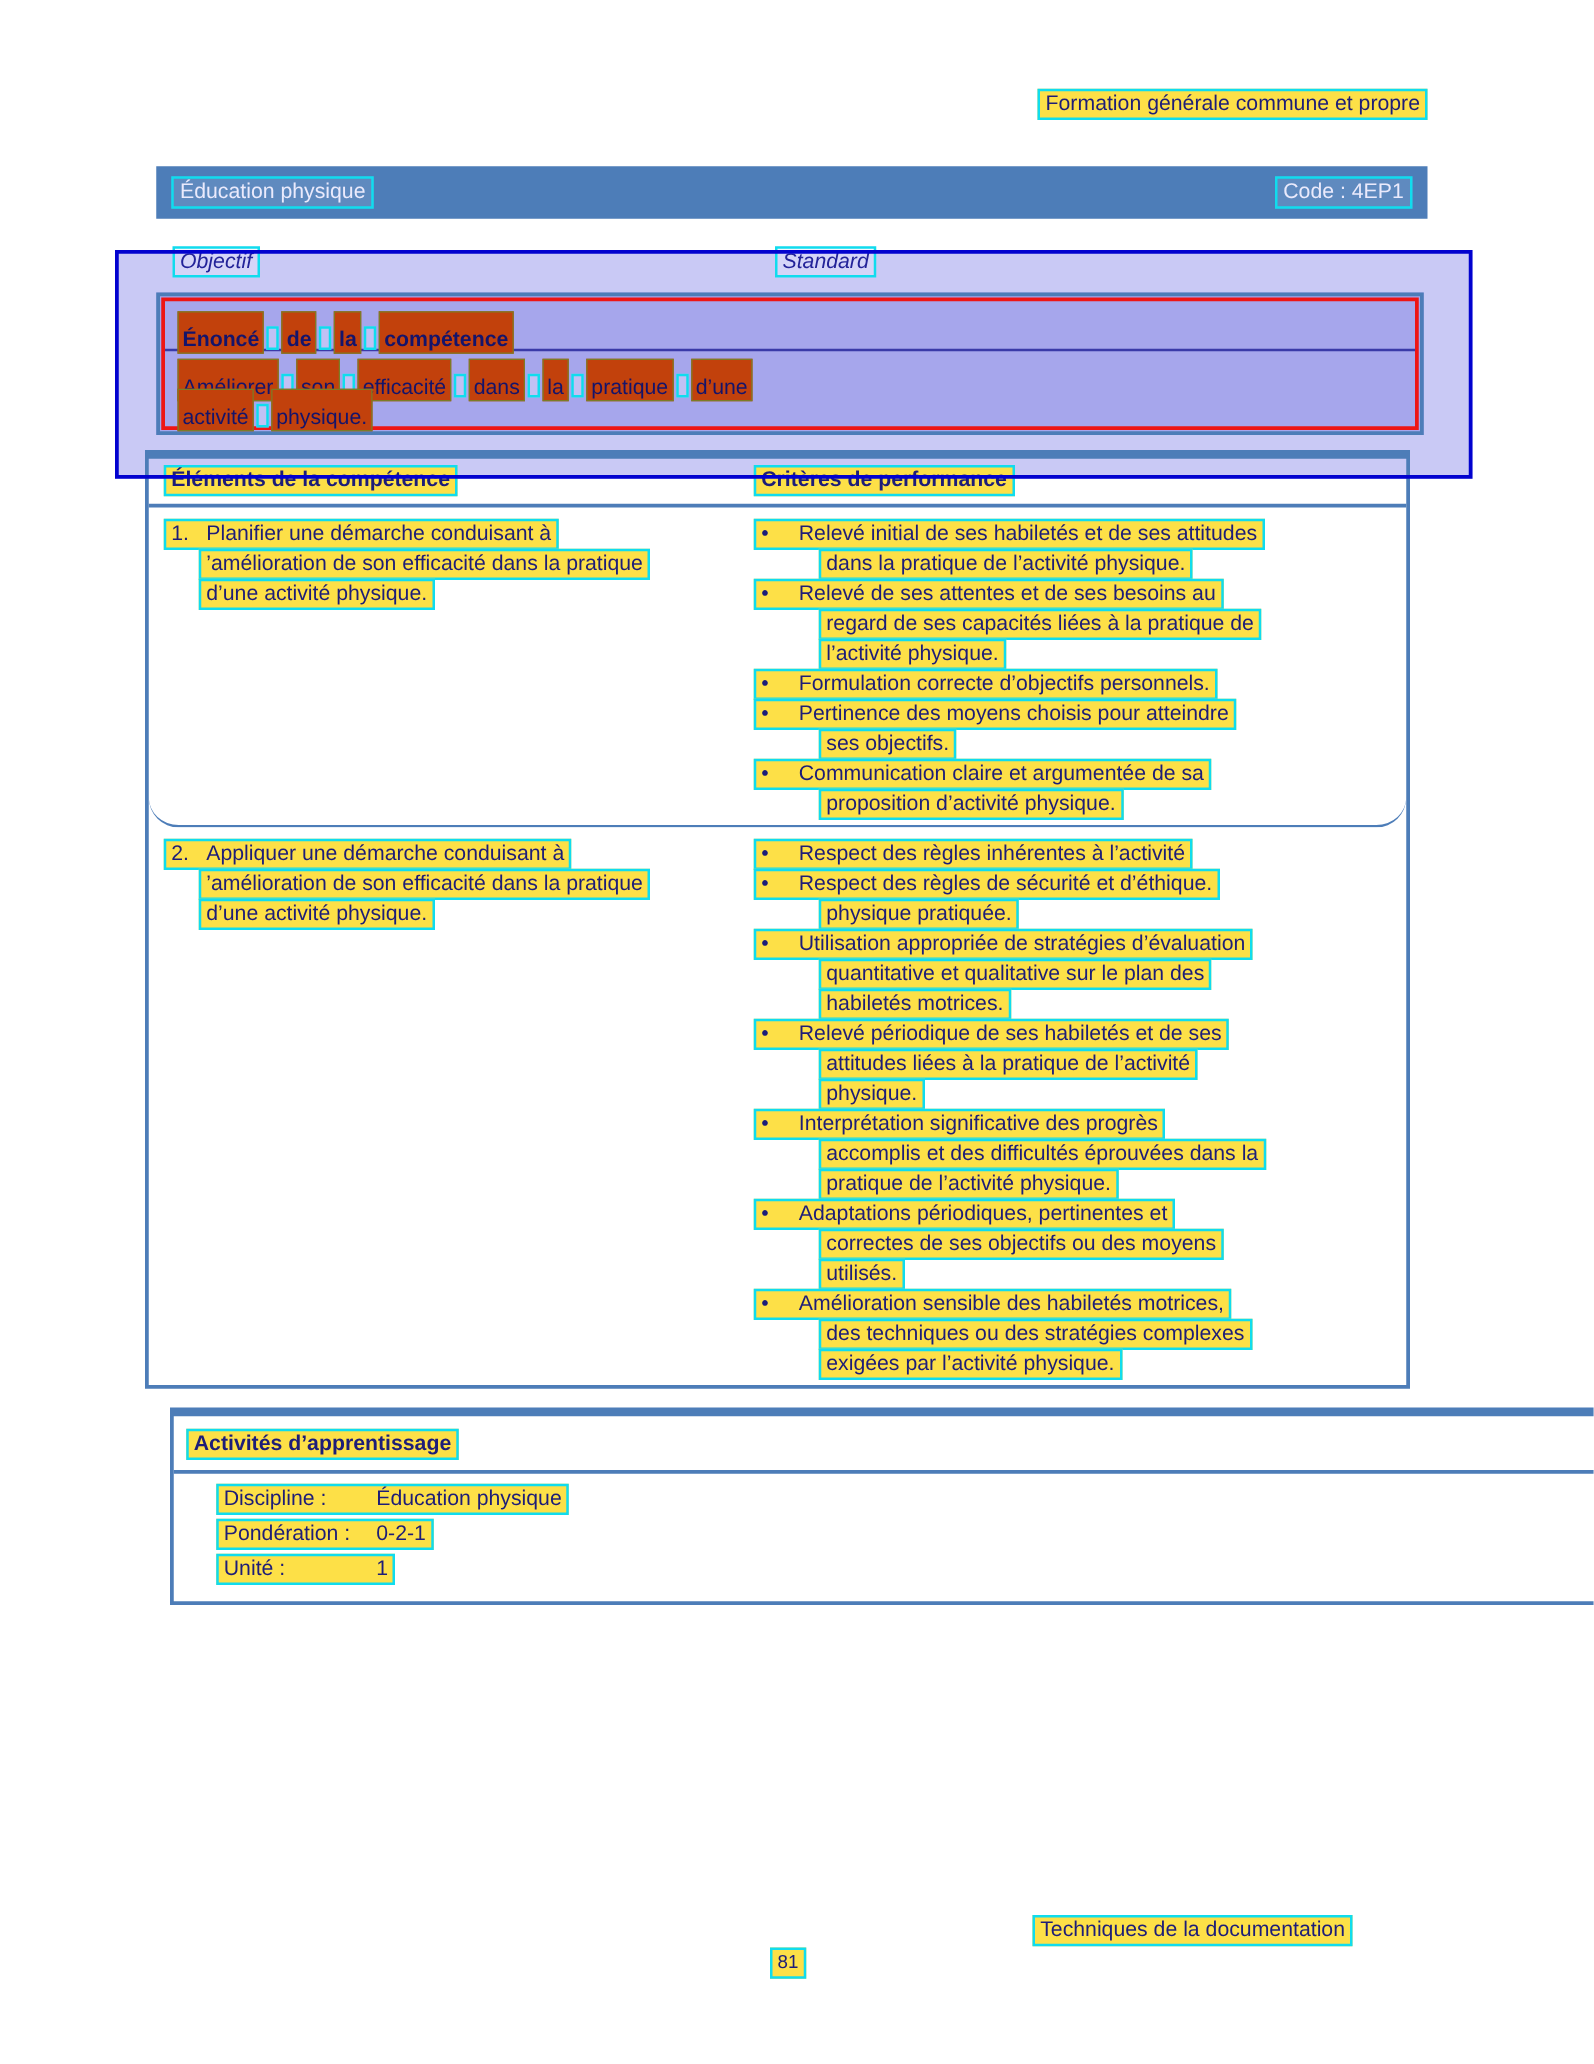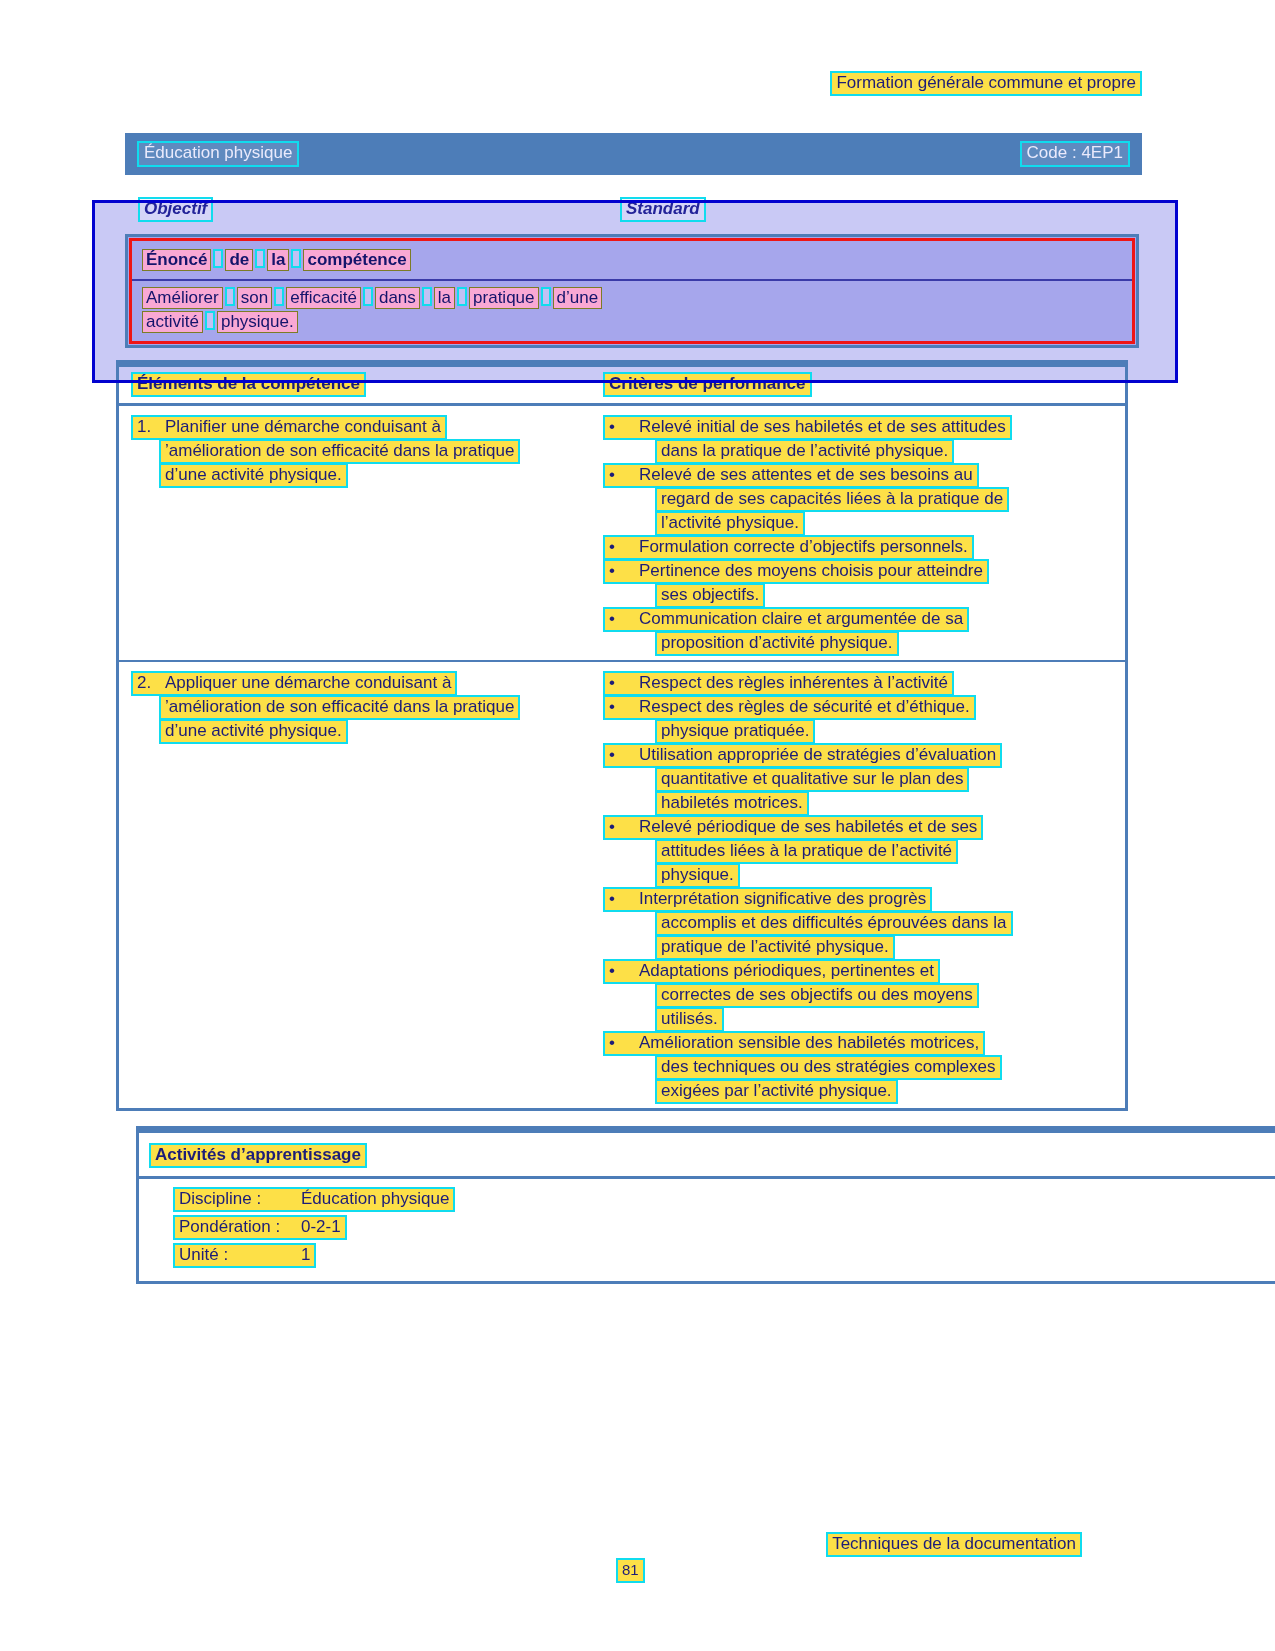--- a/index.html
+++ b/index.html
@@ -17,37 +17,37 @@
   
   .kicker{position:absolute;top:71px;right:133px;z-index:2;}
   
   .bar{position:absolute;left:125px;top:133px;width:1017px;height:42px;background:#4d7db8;z-index:2;
        display:flex;align-items:center;justify-content:space-between;padding:0 12px;box-sizing:border-box;
        color:#eaeafc;}
   
   .objrow{position:absolute;left:128px;top:197px;width:1010px;z-index:2;}
   .objrow .obj{position:absolute;left:10px;top:0;}
   .objrow .std{position:absolute;left:492px;top:0;}
-  .objrow .hl{font-weight:bold;font-style:italic;color:#232399;background:rgba(236,236,255,0.35);}
+  .objrow .hl{font-weight:normal;font-style:italic;color:#232399;background:rgba(236,236,255,0.35);}
   
   .enonce-outer{position:absolute;left:125px;top:234px;width:1014px;height:114px;border:3px solid #4d7db8;
                 box-sizing:border-box;z-index:2;background:#a6a6ec;}
   .enonce-red{position:absolute;left:1px;top:1px;right:1px;bottom:1px;border:3px solid #ee1515;box-sizing:border-box;}
   .enonce-title{height:40px;border-bottom:2px solid #3a3aa8;padding:8px 0 0 10px;box-sizing:border-box;}
   .enonce-body{padding:6px 0 0 10px;}
   .enonce-body .wline{height:24px;}
-  .wbox{background:#f9a8d4;border:1px solid #7c7c25;padding:0 3px 1px 3px;display:inline-block;line-height:19px;color:#14146b;}
+  .wbox{background:#c2410c;border:1px solid #7c7c25;padding:12px 3px 1px 3px;display:inline-block;line-height:19px;color:#14146b;}
   .sp{display:inline-block;width:6px;height:15px;border:2px solid #10dcee;background:rgba(205,205,248,0.7);
       vertical-align:-3px;margin:0 2px;}
   
   .ctable{position:absolute;left:116px;top:360px;width:1012px;z-index:2;box-sizing:border-box;
           border:3px solid #4d7db8;border-top-width:7px;background:transparent;}
   .thead{display:grid;grid-template-columns:472px 1fr;padding:5px 0 6px 12px;border-bottom:3px solid #4d7db8;}
   .trow{display:grid;grid-template-columns:472px 1fr;padding:9px 4px 5px 12px;}
-  .trow.sep{border-bottom:2px solid #4d7db8;}
+  .trow.sep{border-bottom:2px solid #4d7db8;border-radius:24px;}
   .line{height:24px;white-space:nowrap;}
   .num{display:inline-block;width:28px;}
   .lcont{margin-left:28px;text-align:center;}
   .dot{display:inline-block;width:30px;}
   .contd{margin-left:52px;}
   
   .abox{position:absolute;left:136px;top:1126px;width:1165px;z-index:2;box-sizing:border-box;
         border:3px solid #4d7db8;border-top-width:7px;}
   .atitle{padding:10px 0 8px 10px;border-bottom:3px solid #4d7db8;}
   .abody{padding:8px 0 10px 10px;margin-left:24px;}

